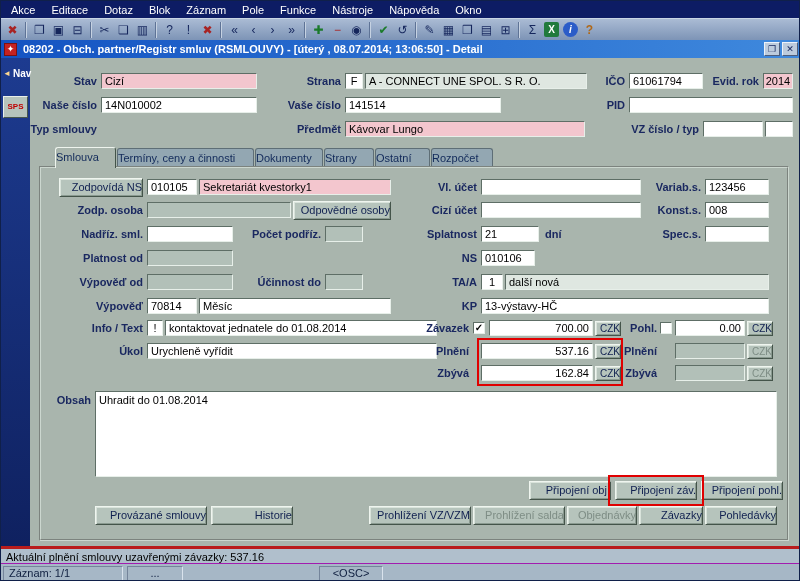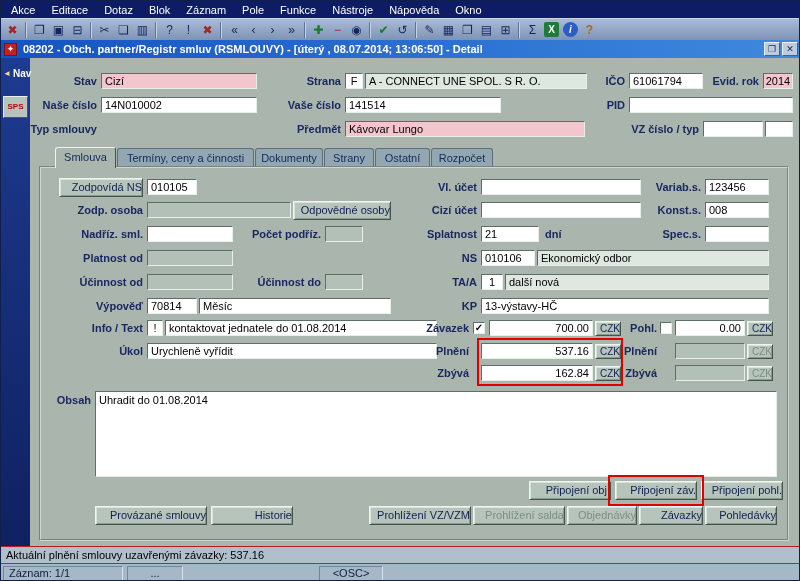--- a/index.html
+++ b/index.html
@@ -60,33 +60,33 @@
     box-shadow:inset 1px 1px 0 #d9e3db, inset -1px -1px 0 #8a9a90;
     text-align:right; line-height:17px; white-space:nowrap; cursor:default; }
   .btn.disabled { color:#7e8d85; }
   .btn.czk { height:15px; font-size:10px; line-height:13px; }
   .chk { position:absolute; width:12px; height:12px; background:#fff; color:#000;
     border:1px solid; border-color:#5e6e66 #e7efe9 #e7efe9 #5e6e66;
     font-size:10px; line-height:10px; text-align:center; font-weight:bold; cursor:default; }
   
   .tab { position:absolute; top:147px; height:19px; background:#93a7b2; color:#122a5a;
     border:1px solid #5e6e76; border-bottom:none; border-radius:3px 3px 0 0;
-    text-align:center; line-height:18px; cursor:default; white-space:nowrap; }
+    text-align:left; line-height:18px; cursor:default; white-space:nowrap; }
   .tab.active { top:146px; height:21px; background:#a9b5ad; z-index:3;
     border-color:#eef4ee #44544a #a9b5ad #eef4ee; }
   .panel { position:absolute; left:38px; top:165px; width:750px; height:375px;
     border:2px groove #ccd7cf; }
   .obsah-area { position:absolute; left:94px; top:390px; width:682px; height:86px;
     background:#fff; border:1px solid; border-color:#5e6e66 #e7efe9 #e7efe9 #5e6e66;
     padding:2px 3px; color:#000; line-height:13px; }
   
   .redbox { position:absolute; border:2px solid #e00000; z-index:5; pointer-events:none; }
   
   .msgbar { position:absolute; left:0; top:545px; width:800px; height:17px;
-    background:#b0bfcc; border-top:1px solid #b91c1c; color:#000;
+    background:#b0bfcc; border-top:3px solid #b91c1c; color:#000;
     line-height:16px; padding-left:5px; }
   .statusbar { position:absolute; left:0; top:562px; width:800px; height:25px;
     background:#a6b7c6; border-top:1px solid #a21caf; }
   .status-cell { position:absolute; top:2px; height:15px; line-height:13px; padding:0 5px;
     border:1px solid; border-color:#74849a #d9e3ed #d9e3ed #74849a; color:#102040; white-space:nowrap; }
 </style>
 </head>
 <body>
 
 <div id="app">
@@ -186,34 +186,35 @@
   <div class="tab" style="left:116px;width:137px">Termíny, ceny a činnosti</div>
   <div class="tab" style="left:254px;width:68px">Dokumenty</div>
   <div class="tab" style="left:323px;width:50px">Strany</div>
   <div class="tab" style="left:374px;width:55px">Ostatní</div>
   <div class="tab" style="left:430px;width:62px">Rozpočet</div>
 
   <div class="panel"></div>
 
   <div class="btn" style="left:58px;top:177px;width:84px">Zodpovídá NS</div>
   <div class="fld" style="left:146px;top:178px;width:50px">010105</div>
+  <div class="fld pink" style="left:198px;top:178px;width:192px">Sekretariát kvestorky1</div>
 
   <div class="lbl" style="left:60px;top:202px;width:82px">Zodp. osoba</div>
   <div class="fld gray" style="left:146px;top:201px;width:144px"></div>
   <div class="btn" style="left:292px;top:200px;width:98px">Odpovědné osoby</div>
 
   <div class="lbl" style="left:60px;top:226px;width:82px">Nadříz. sml.</div>
   <div class="fld" style="left:146px;top:225px;width:86px"></div>
   <div class="lbl" style="left:236px;top:226px;width:84px">Počet podříz.</div>
   <div class="fld gray" style="left:324px;top:225px;width:38px"></div>
 
   <div class="lbl" style="left:60px;top:250px;width:82px">Platnost od</div>
   <div class="fld gray" style="left:146px;top:249px;width:86px"></div>
 
-  <div class="lbl" style="left:60px;top:274px;width:82px">Účinnost od</div>
+  <div class="lbl" style="left:60px;top:274px;width:82px">Výpověď od</div>
   <div class="fld gray" style="left:146px;top:273px;width:86px"></div>
   <div class="lbl" style="left:236px;top:274px;width:84px">Účinnost do</div>
   <div class="fld gray" style="left:324px;top:273px;width:38px"></div>
 
   <div class="lbl" style="left:60px;top:298px;width:82px">Výpověď</div>
   <div class="fld" style="left:146px;top:297px;width:50px">70814</div>
   <div class="fld" style="left:198px;top:297px;width:192px">Měsíc</div>
 
   <div class="lbl" style="left:60px;top:320px;width:82px">Info / Text</div>
   <div class="fld center" style="left:146px;top:319px;width:16px">!</div>
@@ -233,21 +234,20 @@
   <div class="fld" style="left:704px;top:201px;width:64px">008</div>
 
   <div class="lbl" style="left:416px;top:226px;width:60px">Splatnost</div>
   <div class="fld" style="left:480px;top:225px;width:58px">21</div>
   <div class="lbl left" style="left:544px;top:226px;width:30px">dní</div>
   <div class="lbl" style="left:644px;top:226px;width:56px">Spec.s.</div>
   <div class="fld" style="left:704px;top:225px;width:64px"></div>
 
   <div class="lbl" style="left:436px;top:250px;width:40px">NS</div>
   <div class="fld" style="left:480px;top:249px;width:54px">010106</div>
-  <div class="fld lgray" style="left:536px;top:249px;width:232px">Ekonomický odbor</div>
 
   <div class="lbl" style="left:436px;top:274px;width:40px">TA/A</div>
   <div class="fld center" style="left:480px;top:273px;width:22px">1</div>
   <div class="fld lgray" style="left:504px;top:273px;width:264px">další nová</div>
 
   <div class="lbl" style="left:436px;top:298px;width:40px">KP</div>
   <div class="fld" style="left:480px;top:297px;width:288px">13-výstavy-HČ</div>
 
   <div class="lbl" style="left:410px;top:320px;width:58px">Závazek</div>
   <div class="chk" style="left:472px;top:321px">✓</div>

